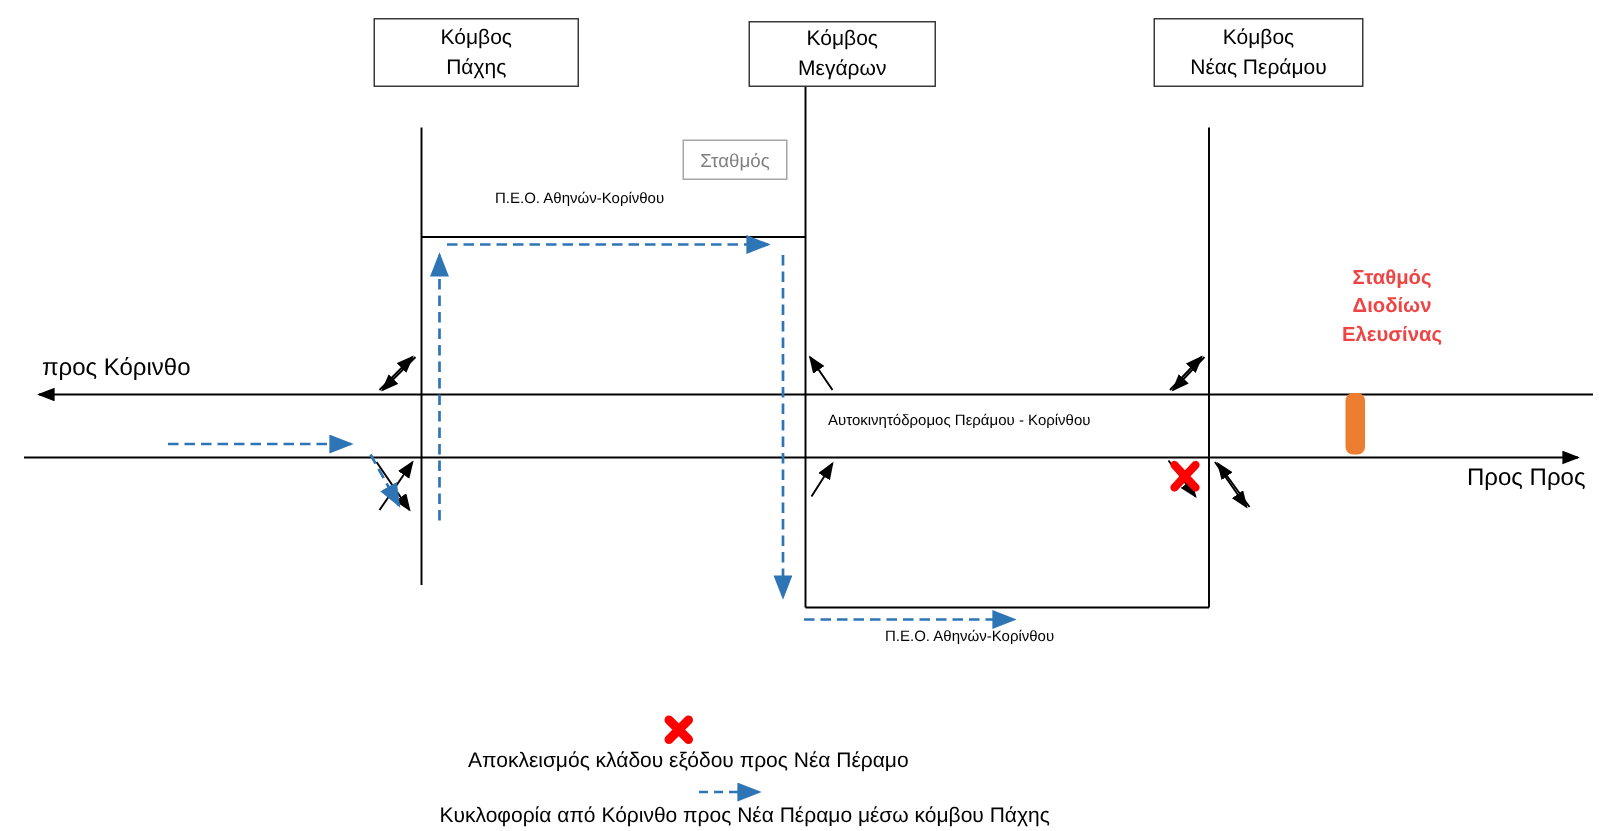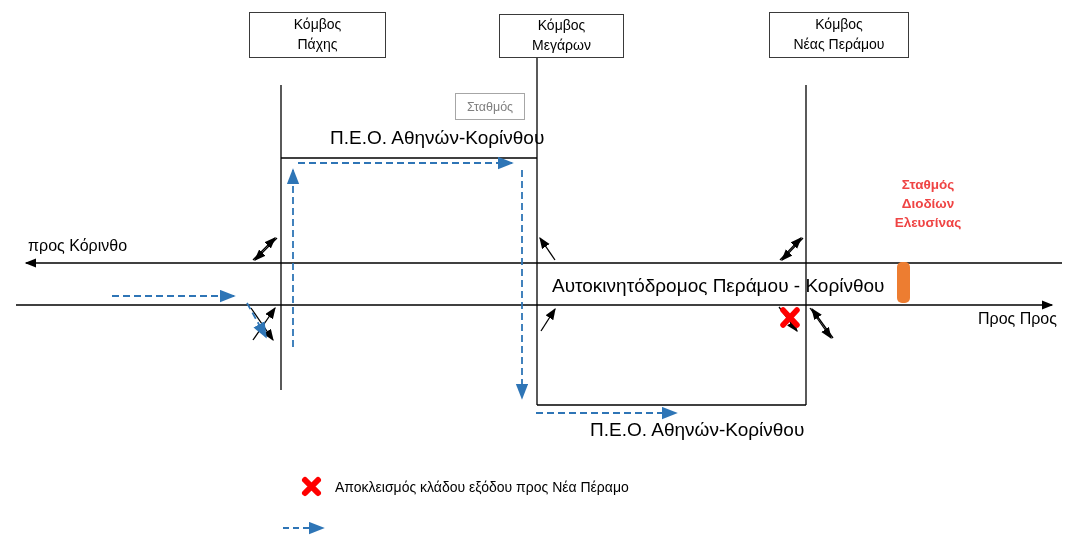--- a/index.html
+++ b/index.html
@@ -9,26 +9,26 @@
   .node-box {
     position:absolute; border:1.2px solid #3a3a3a; background:#fff;
     display:flex; align-items:center; justify-content:center; text-align:center;
     font-size:14px; line-height:1.4; white-space:pre-line;margin-left:21px;
   }
   .town-box {
     position:absolute; border:1px solid #a6a6a6; background:#fff; color:#808080;
     display:flex; align-items:center; justify-content:center; font-size:12.5px;
   }
   .lbl { position:absolute; font-size:16px; white-space:nowrap; }
-  .lbl-small { font-size:19px; }
+  .lbl-small { font-size:10px; }
   .toll-lbl {
     position:absolute; width:100px; text-align:center; color:#ef4444; font-weight:bold;
     font-size:13.5px; line-height:1.4; white-space:pre-line;
   }
-  .legend-row { position:absolute; display:flex; align-items:center; font-size:14px; }
+  .legend-row { position:absolute; display:flex; align-items:center; font-size:14px;flex-direction:column; }
   .legend-sym { flex:0 0 auto; }
   .legend-row span { margin-left:12px; white-space:nowrap; }
 </style>
 </head>
 <body>
 
 <div class="canvas">
 
   <svg class="layer" width="1077" height="554">
     <defs>
@@ -110,15 +110,16 @@
 
   <div class="legend-row" style="left:281px; top:521px;">
     <svg class="legend-sym" width="52" height="14">
       <defs>
         <marker id="mBlueLegend" markerWidth="10" markerHeight="9" refX="8" refY="3.5" orient="auto">
           <path d="M0,0 L9,3.5 L0,7 Z" fill="#2E75B6"></path>
         </marker>
       </defs>
       <line x1="2" y1="7" x2="42" y2="7" stroke="#2E75B6" stroke-width="1.8" stroke-dasharray="6 4" marker-end="url(#mBlueLegend)"></line>
     </svg>
+    <span>Κυκλοφορία από Κόρινθο προς Νέα Πέραμο μέσω κόμβου Πάχης</span>
   </div>
 
 </div>
 
 </body></html>

